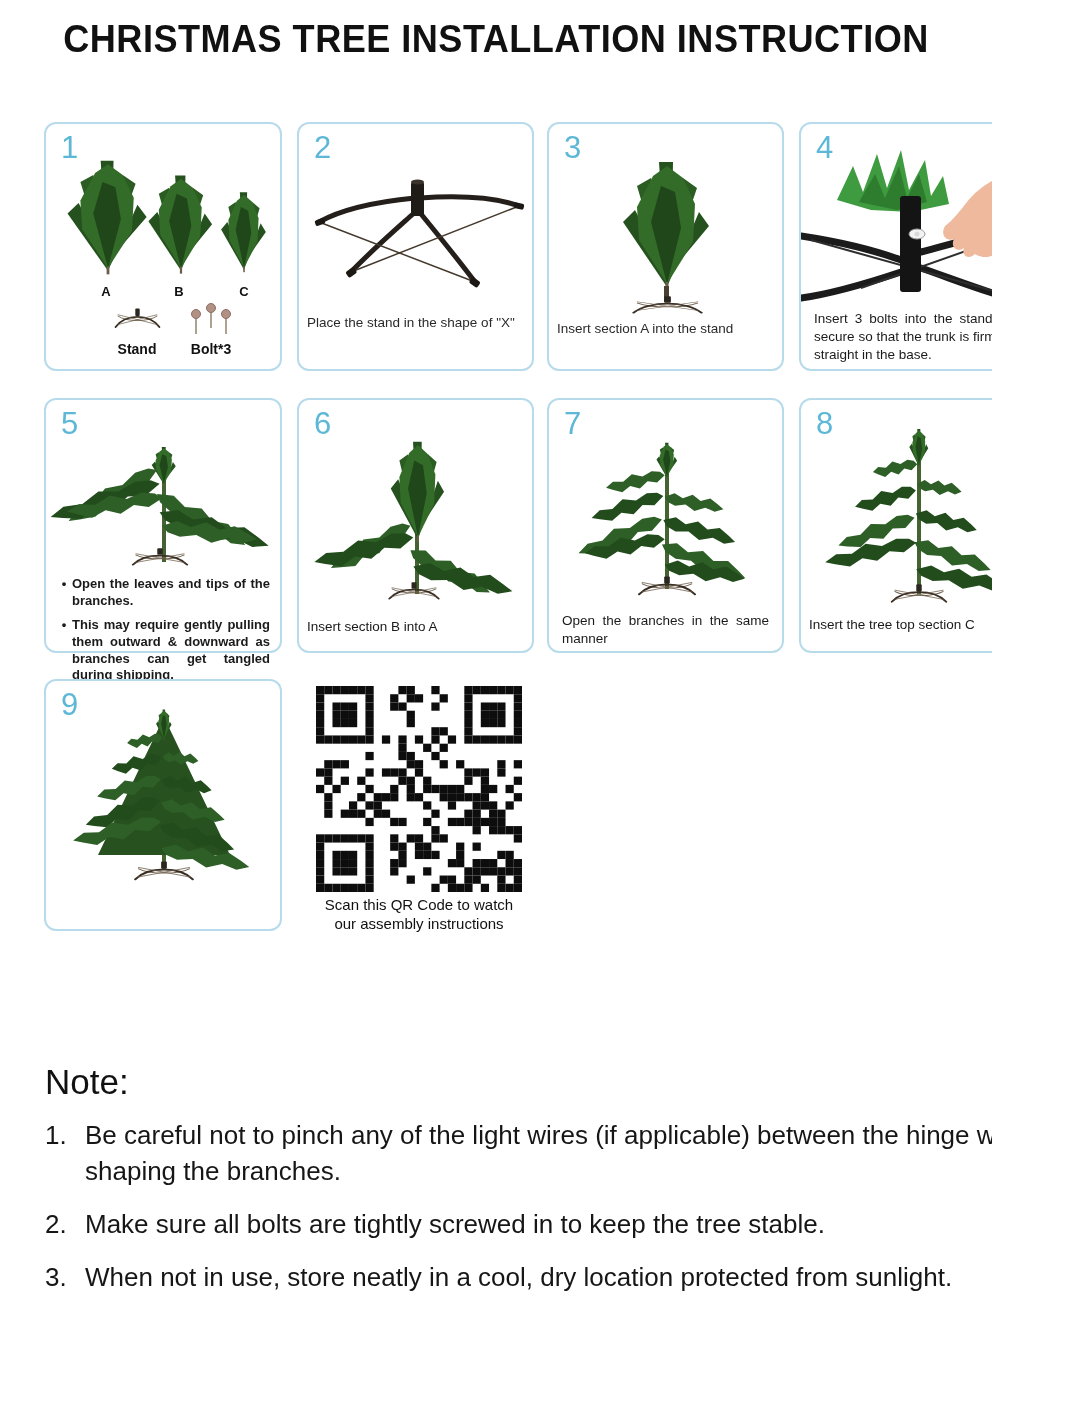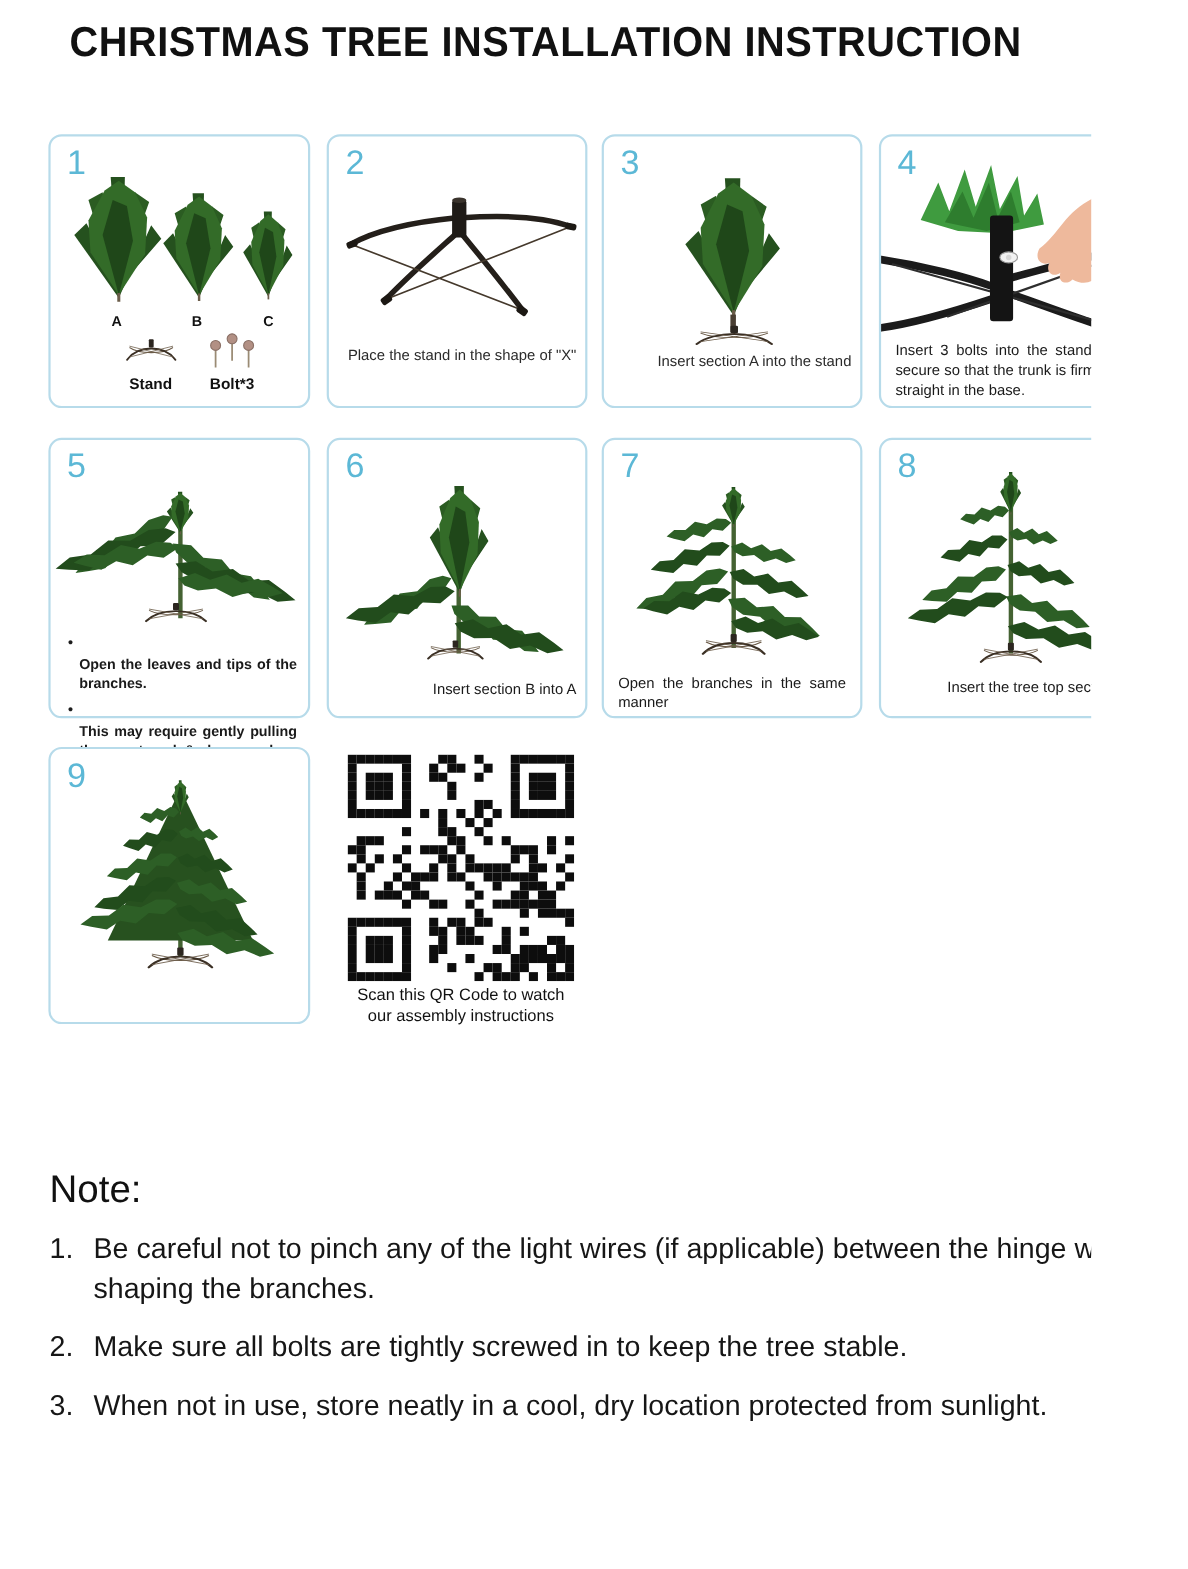--- a/index.html
+++ b/index.html
@@ -9,28 +9,28 @@
 
   .title { position:absolute; top:18px; left:0; width:100%; text-align:center;
            font-size:38px; font-weight:700; letter-spacing:0.5px;
            transform:scaleX(0.95); color:#111; }
 
   .box { position:absolute; background:#fff; border:2px solid #b7dbea; border-radius:12px; }
   .num { position:absolute; top:6px; left:15px; font-size:31px; font-weight:400; color:#5cb8d6; }
   .art { position:absolute; left:0; }
 
   .caption { position:absolute; font-size:13.5px; line-height:1.32; color:#2a2a2a; }
-  .cap-center { left:8px; right:8px; text-align:right; }
+  .cap-center { left:8px; right:8px; text-align:left; }
   .cap-bold { font-weight:400; color:#1a1a1a; }
   .cap-justify { left:13px; right:13px; text-align:justify; }
 
   .bullets { position:absolute; left:10px; right:10px; }
   .bullet { display:flex; margin-bottom:7px; }
   .bullet .dot { width:16px; flex:0 0 16px; font-weight:700; font-size:13px; line-height:1.3; text-align:center; }
-  .bullet .btxt { flex:1; font-weight:700; font-size:13px; line-height:1.3; text-align:justify; color:#1a1a1a;margin-top:20px; }
+  .bullet .btxt { flex:1; font-weight:700; font-size:13px; line-height:1.3; text-align:justify; color:#1a1a1a; }
 
   .mini-label { position:absolute; font-size:13px; font-weight:700; color:#111; text-align:center; }
   .part-label { position:absolute; font-size:14px; font-weight:600; color:#111; text-align:center; }
 
   .qr-wrap { position:absolute; left:316px; top:686px; width:206px; }
   .qr-caption { position:absolute; left:288px; top:896px; width:262px; text-align:center;
                 font-size:15px; font-weight:400; line-height:1.25; color:#111; }
 
   .note-heading { position:absolute; left:45px; top:1062px; font-size:35px; font-weight:400; color:#111; }
   .note-list { position:absolute; left:45px; top:1118px; width:1005px; }

